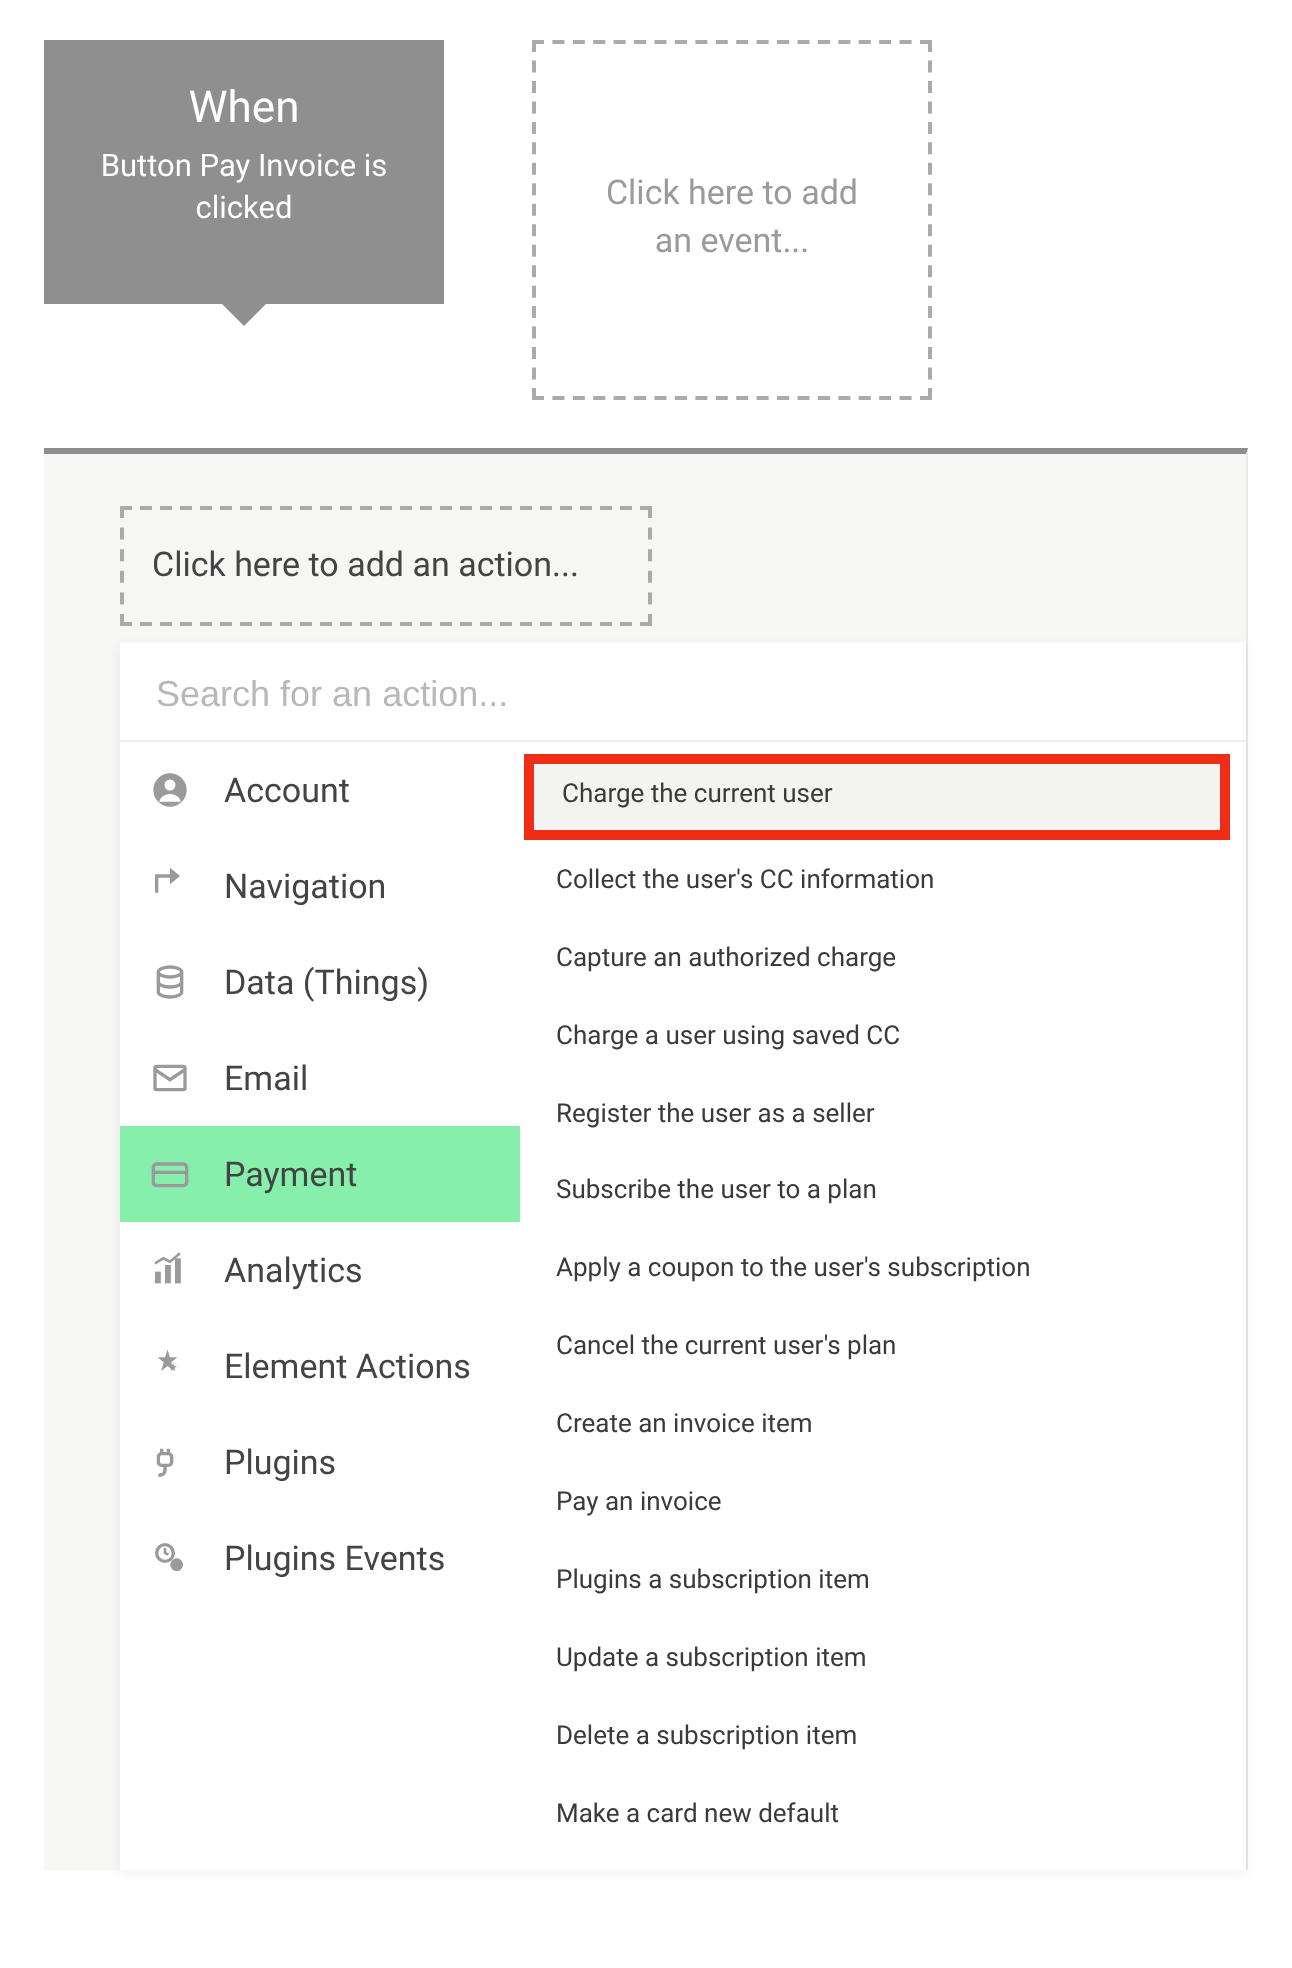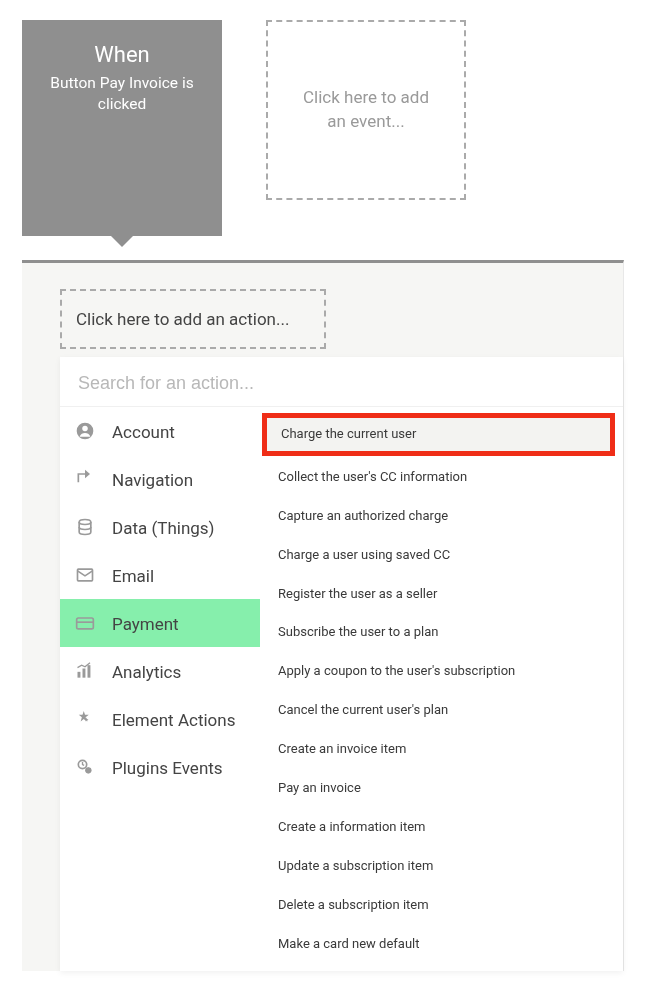--- a/index.html
+++ b/index.html
@@ -12,21 +12,21 @@
       color: #333;
     }
     
     .events-row {
       display: flex;
       gap: 44px;
     }
     
     .event-block {
       width: 200px;
-      height: 216px;
+      height: 132px;
       background: #8f8f8f;
       color: #fff;
       display: flex;
       flex-direction: column;
       align-items: center;
       justify-content: flex-start;
       padding: 22px 12px;
       text-align: center;
       position: relative;
     }
@@ -248,20 +248,30 @@
         <div class="cat">
           <span class="ic">
             <svg width="20" height="20" viewBox="0 0 24 24" fill="#9a9a9a">
                 <path d="M10 2l2 6h6l-5 4 2 7-5-4-5 4 2-7-5-4h6z" transform="scale(0.75) translate(4,1)"></path>
                 <path d="M13 2l1 3h3l-2.5 2 1 3-2.5-2-2.5 2 1-3L9 5h3z" transform="translate(6,9) scale(0.6)"></path>
               </svg>
           </span>
           <span>Element Actions</span>
         </div>
 
+        <div class="cat">
+          <span class="ic">
+            <svg width="20" height="20" viewBox="0 0 24 24" fill="none" stroke="#9a9a9a" stroke-width="2">
+                <path d="M7 7v-3M11 7v-3"></path>
+                <rect x="5" y="7" width="8" height="7" rx="2"></rect>
+                <path d="M9 14v3c0 2-1 3-4 3"></path>
+              </svg>
+          </span>
+          <span>Plugins</span>
+        </div>
 
         <div class="cat">
           <span class="ic">
             <svg width="20" height="20" viewBox="0 0 24 24" fill="none" stroke="#9a9a9a" stroke-width="2">
                 <circle cx="9" cy="9" r="5"></circle>
                 <path d="M9 6v3l2 1" stroke-width="1.6"></path>
                 <circle cx="16" cy="16" r="2.8" fill="#9a9a9a"></circle>
                 <path d="M16 12.5v1M16 18.5v1M12.5 16h1M18.5 16h1M13.6 13.6l.7.7M18.4 18.4l-.7-.7M13.6 18.4l.7-.7M18.4 13.6l-.7.7" stroke-width="1.6"></path>
               </svg>
           </span>
@@ -274,20 +284,20 @@
         <div class="action-item highlighted">Charge the current user</div>
         <div class="action-item">Collect the user's CC information</div>
         <div class="action-item">Capture an authorized charge</div>
         <div class="action-item">Charge a user using saved CC</div>
         <div class="action-item">Register the user as a seller</div>
         <div class="action-item">Subscribe the user to a plan</div>
         <div class="action-item">Apply a coupon to the user's subscription</div>
         <div class="action-item">Cancel the current user's plan</div>
         <div class="action-item">Create an invoice item</div>
         <div class="action-item">Pay an invoice</div>
-        <div class="action-item">Create a information item</div>
+        <div class="action-item">Plugins a subscription item</div>
         <div class="action-item">Update a subscription item</div>
         <div class="action-item">Delete a subscription item</div>
         <div class="action-item">Make a card new default</div>
       </div>
     </div>
   </div>
 </div>
 
 </body></html>

